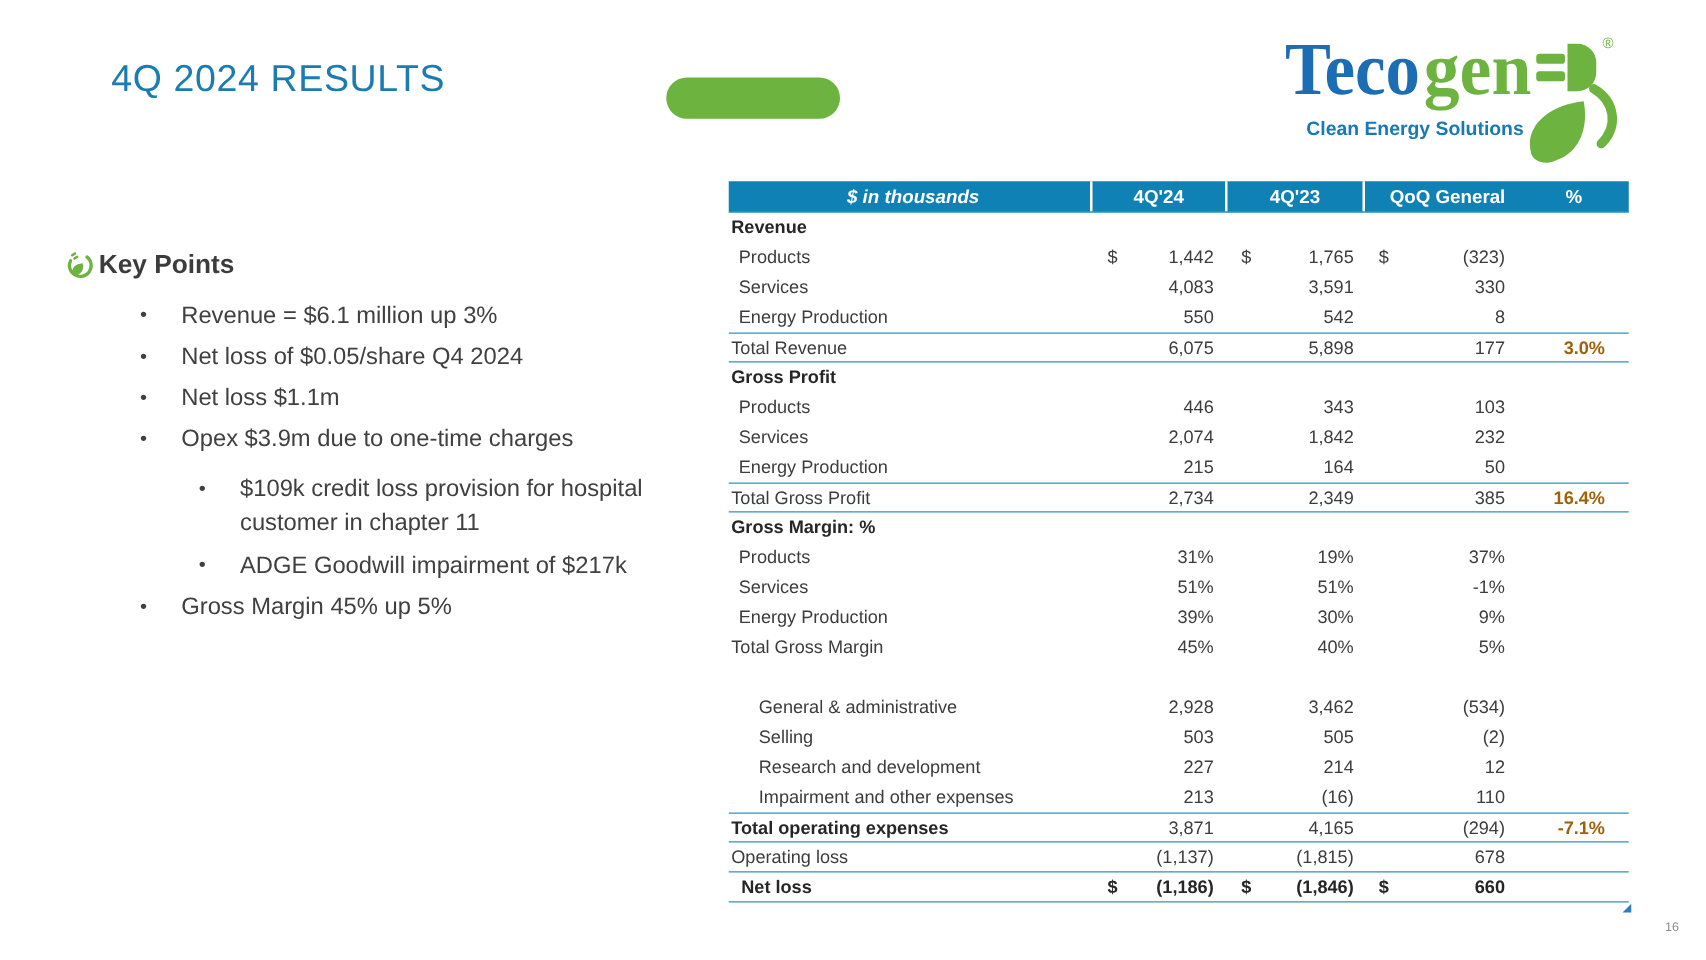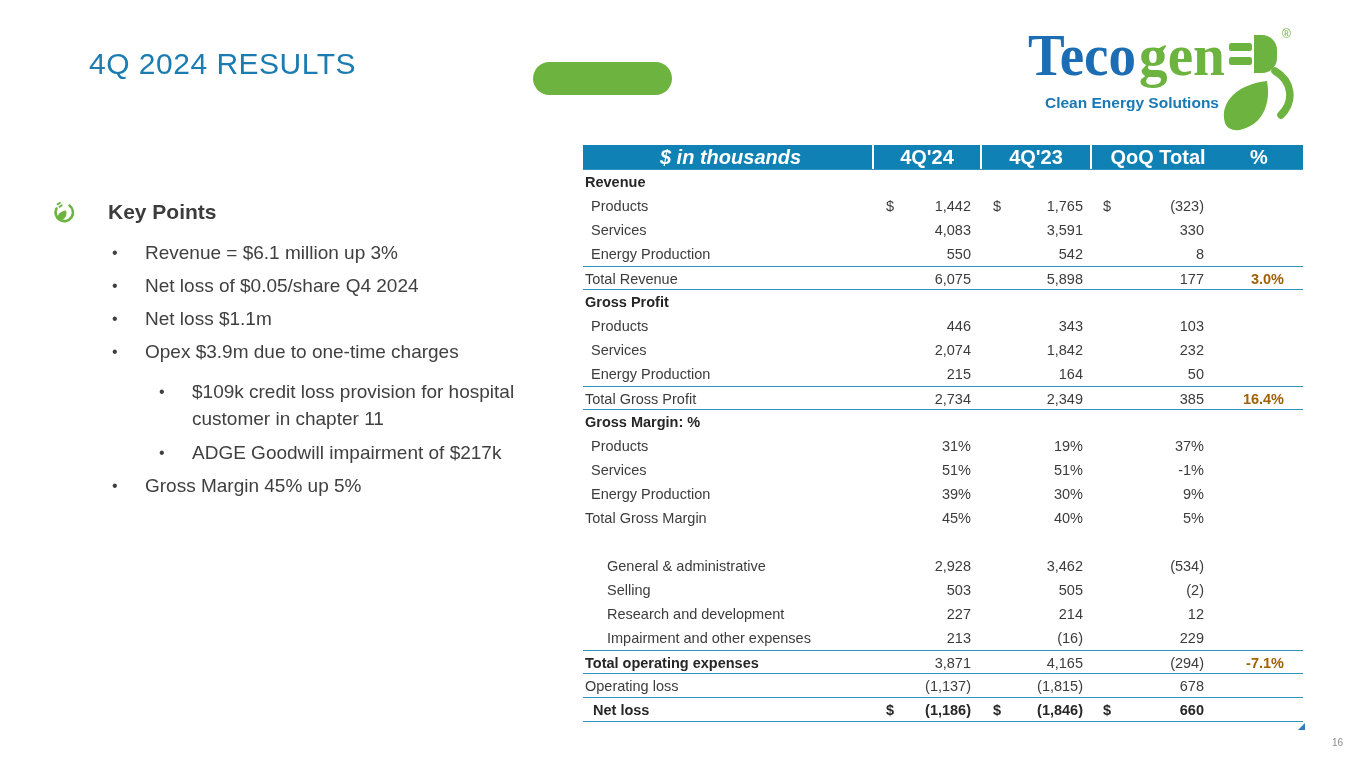--- a/index.html
+++ b/index.html
@@ -16,39 +16,39 @@
   .pill {
     position:absolute; left:533px; top:62px; width:139px; height:33px;
     border-radius:17px; background:#6cb33f;
   }
 
   
   .logo { position:absolute; left:1022px; top:24px; width:290px; height:118px; }
 
   
   .kp { position:absolute; left:52px; top:200px; width:560px; color:#404040; }
-  .kp-head { display:flex; align-items:flex-end; gap:33px; font-size:21px; font-weight:bold; color:#3c3c3c; }
+  .kp-head { display:flex; align-items:flex-end; gap:4px; font-size:21px; font-weight:bold; color:#3c3c3c; }
   .kp-icon { width:23px; height:23px; flex:0 0 auto; }
   .kp-list { list-style:none; margin:16px 0 0 0; padding:0; font-size:19px; }
   .kp-list li { position:relative; line-height:25px; }
   .kp-list li .bullet { position:absolute; top:0; font-size:16px; }
   li.lvl1 { padding-left:93px; margin-bottom:8px; white-space:nowrap; }
   li.lvl1 .bullet { left:60px; }
   li.lvl2 { padding-left:140px; margin-bottom:7px; line-height:27px; }
   li.lvl2 .bullet { left:107px; }
   li.lvl2 .txt { display:inline-block; width:390px; vertical-align:top; }
   li.lvl1 + li.lvl2 { margin-top:14px; }
 
   
   .fintable { position:absolute; left:583px; top:145px; width:720px; color:#3c3c3c; font-size:14.5px; }
   .trow {
     display:grid; grid-template-columns:289px 108px 110px 125px 88px;
     height:24px; align-items:center; box-sizing:border-box;
   }
-  .thead { height:25px; background:#0f81b4; color:#ffffff; font-size:20px; border-bottom:1.5px solid #2e93bf; }
+  .thead { height:25px; background:#0f81b4; color:#ffffff; font-size:15px; border-bottom:1.5px solid #2e93bf; }
   .thead .hc { height:100%; display:flex; align-items:center; justify-content:center; font-weight:bold; box-sizing:border-box; }
   .hc0 { justify-content:flex-start; font-style:italic; padding-left:6px; }
   .hc1, .hc2, .hc3 { border-left:2px solid #ffffff; }
   .hc3 { justify-content:flex-start; padding-left:9px; }
 
   .c0 { padding-left:2px; white-space:nowrap; }
   .row-item .c0 { padding-left:8px; }
   .row-subitem .c0 { padding-left:24px; }
   .row-grandtotal .c0 { padding-left:10px; }
   .row-section .c0, .row-boldtotal .c0, .row-grandtotal .c0 { font-weight:bold; color:#262626; }
@@ -120,21 +120,21 @@
         <li class="lvl2"><span class="bullet">•</span><span class="txt">ADGE Goodwill impairment of $217k</span></li>
         <li class="lvl1"><span class="bullet">•</span><span class="txt">Gross Margin 45% up 5%</span></li>
       </ul>
   </div>
 
   <div class="fintable">
     <div class="trow thead">
       <div class="hc hc0">$ in thousands</div>
       <div class="hc hc1">4Q'24</div>
       <div class="hc hc2">4Q'23</div>
-      <div class="hc hc3">QoQ Total</div>
+      <div class="hc hc3">QoQ General</div>
       <div class="hc hc4">%</div>
     </div>
     <div id="tbody">
         <div class="trow row-section">
           <div class="c0">Revenue</div>
           <div class="num c1"></div>
           <div class="num c2"></div>
           <div class="num c3"></div>
           <div class="c4"></div>
         </div>
@@ -260,21 +260,21 @@
           <div class="c0">Research and development</div>
           <div class="num c1">227</div>
           <div class="num c2">214</div>
           <div class="num c3">12</div>
           <div class="c4"></div>
         </div>
         <div class="trow row-subitem">
           <div class="c0">Impairment and other expenses</div>
           <div class="num c1">213</div>
           <div class="num c2">(16)</div>
-          <div class="num c3">229</div>
+          <div class="num c3">110</div>
           <div class="c4"></div>
         </div>
         <div class="trow row-boldtotal bt bb">
           <div class="c0">Total operating expenses</div>
           <div class="num c1">3,871</div>
           <div class="num c2">4,165</div>
           <div class="num c3">(294)</div>
           <div class="c4">-7.1%</div>
         </div>
         <div class="trow row-total bb">

